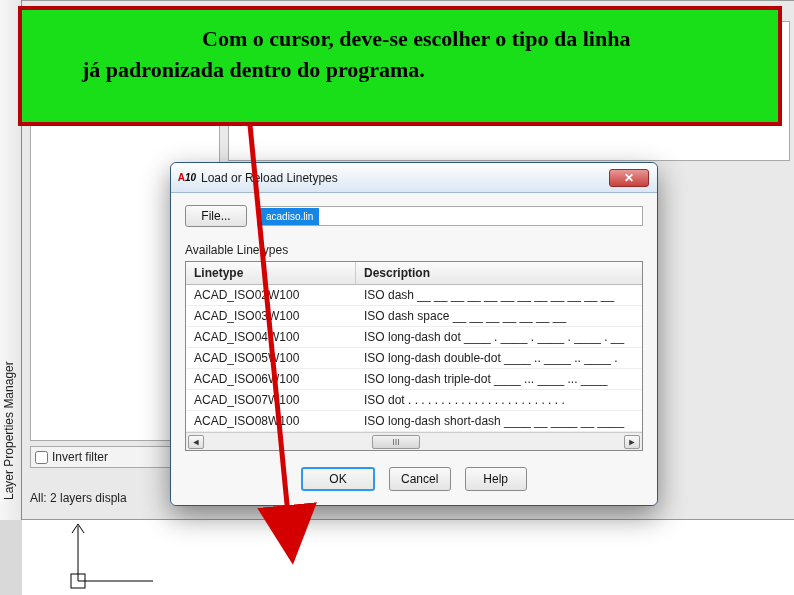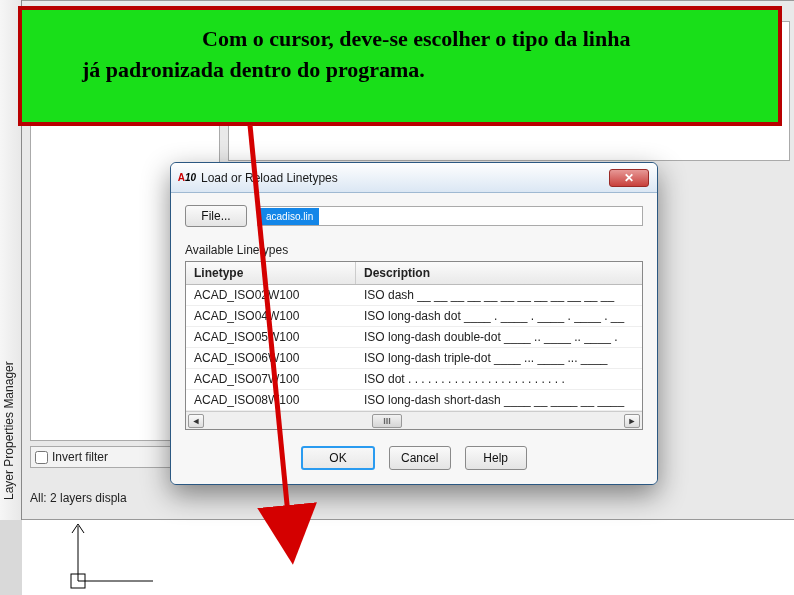--- a/index.html
+++ b/index.html
@@ -208,23 +208,23 @@
     display:flex;align-items:center;
     padding:0 2px;
   }
   .lt-scroll .arrow-btn{
     width:16px;height:14px;background:linear-gradient(#fafafa,#ddd);
     border:1px solid #999;border-radius:2px;
     display:flex;align-items:center;justify-content:center;font-size:9px;color:#333;
   }
   .lt-scroll .track{flex:1;position:relative;height:14px;}
   .lt-scroll .thumb{
-    position:absolute;left:40%;top:0;width:30px;height:14px;
+    position:absolute;left:40%;top:0;width:48px;height:14px;
     background:linear-gradient(#f2f2f2,#d6d6d6);border:1px solid #999;border-radius:2px;
-    display:flex;align-items:center;justify-content:center;color:#666;font-size:9px;font-weight:bold;
+    display:flex;align-items:center;justify-content:center;color:#666;font-size:9px;
   }
 
   .dlg-buttons {
     display:flex; gap:14px; justify-content:center;
     margin-top: 16px;
   }
   .btn-ok {
     background: linear-gradient(#f7f7f7,#e8e8e8);
     border: 2px solid #2a9bf0;
     border-radius: 3px;
@@ -323,20 +323,24 @@
       <div class="lt-head">
         <div class="col1">Linetype</div>
         <div class="col2">Description</div>
       </div>
       <div id="lt-rows">
           <div class="lt-row">
             <div class="col1">ACAD_ISO02W100</div>
             <div class="col2">ISO dash __ __ __ __ __ __ __ __ __ __ __ __</div>
           </div>
           <div class="lt-row">
+            <div class="col1">ACAD_ISO03W100</div>
+            <div class="col2">ISO dash space __  __  __  __  __  __  __</div>
+          </div>
+          <div class="lt-row">
             <div class="col1">ACAD_ISO04W100</div>
             <div class="col2">ISO long-dash dot ____ . ____ . ____ . ____ . __</div>
           </div>
           <div class="lt-row">
             <div class="col1">ACAD_ISO05W100</div>
             <div class="col2">ISO long-dash double-dot ____ .. ____ .. ____ .</div>
           </div>
           <div class="lt-row">
             <div class="col1">ACAD_ISO06W100</div>
             <div class="col2">ISO long-dash triple-dot ____ ... ____ ... ____</div>

